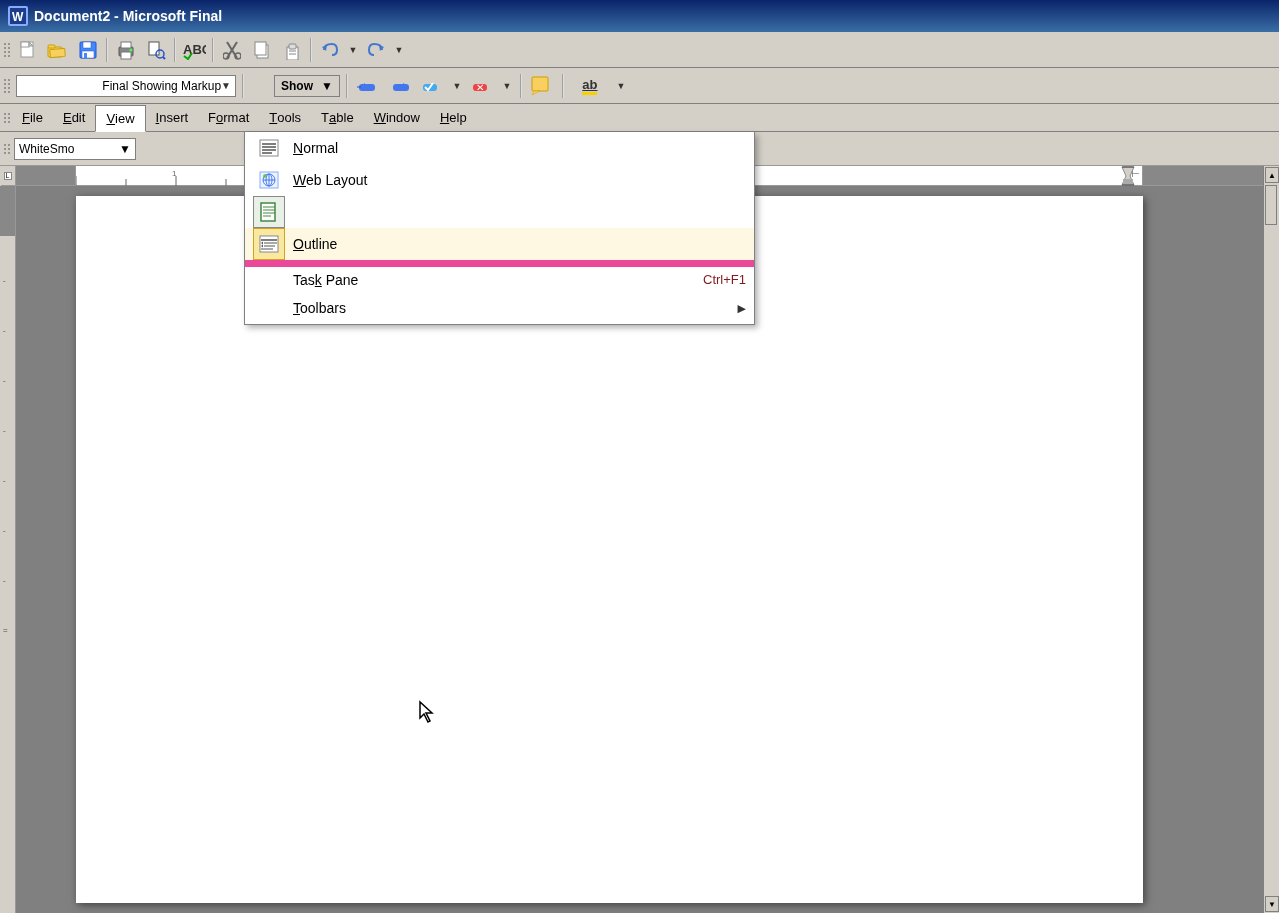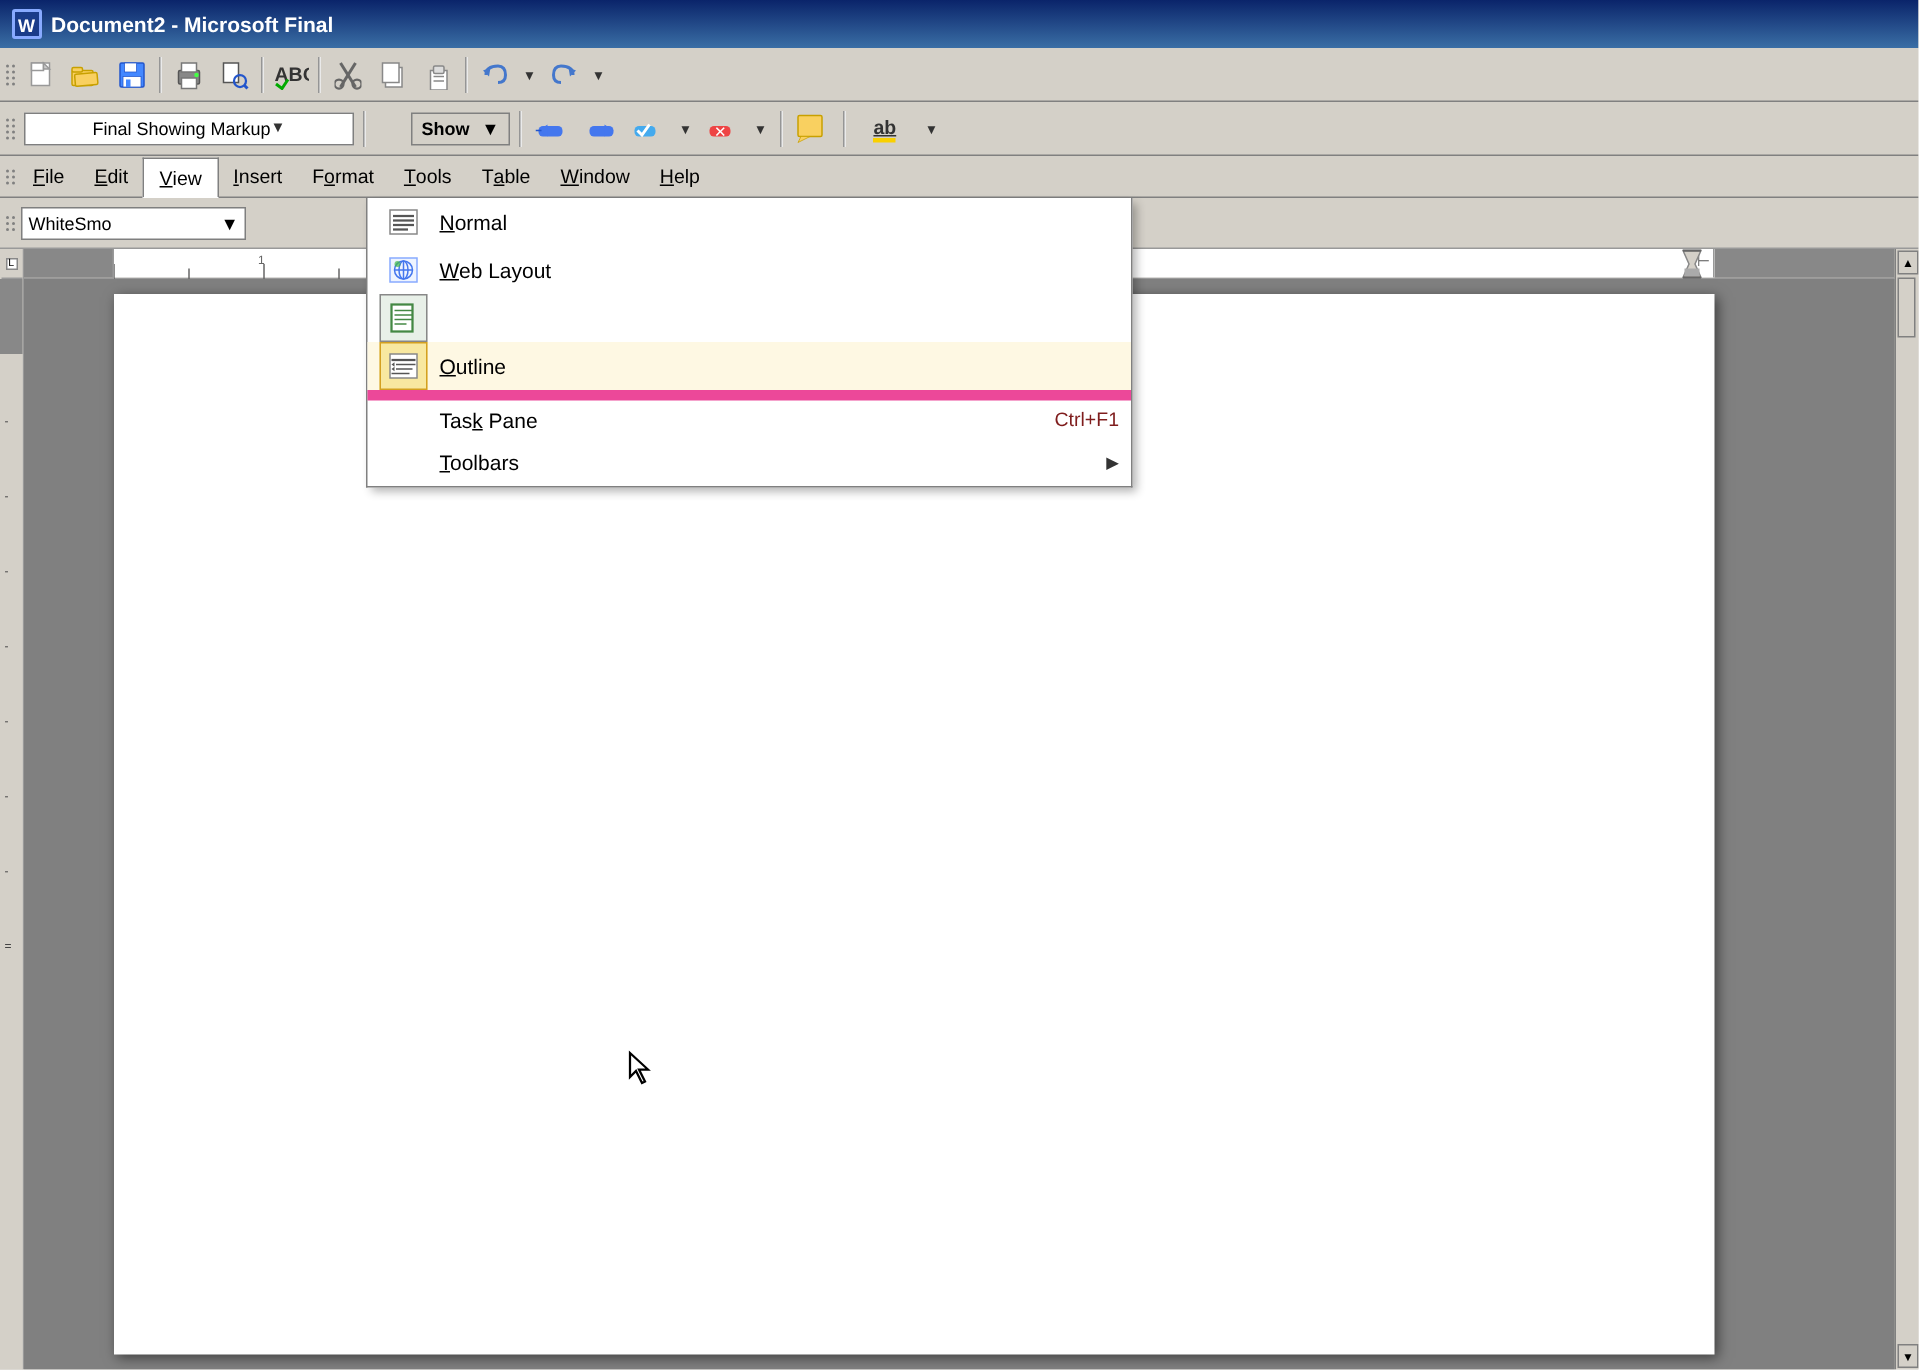--- a/index.html
+++ b/index.html
@@ -83,21 +83,21 @@
 
     .dropdown-select {
       background: white;
       border: 1px solid #7f7f7f;
       height: 22px;
       padding: 0 4px;
       font-size: 12px;
       width: 220px;
       display: flex;
       align-items: center;
-      justify-content: center;
+      justify-content: flex-end;
       cursor: pointer;
     }
     .dropdown-arrow {
       font-size: 10px;
       color: #333;
     }
 
     .show-btn {
       background: #d4d0c8;
       border: 1px solid #808080;
@@ -142,21 +142,21 @@
       align-items: center;
       padding: 0 4px;
       border-bottom: 1px solid #999;
       gap: 2px;
     }
 
     .style-dropdown {
       background: white;
       border: 1px solid #7f7f7f;
       height: 22px;
-      width: 150px;
+      width: 122px;
       padding: 0 4px;
       font-size: 12px;
       display: flex;
       align-items: center;
       justify-content: space-between;
     }
 
     
     .dropdown-menu {
       position: absolute;

